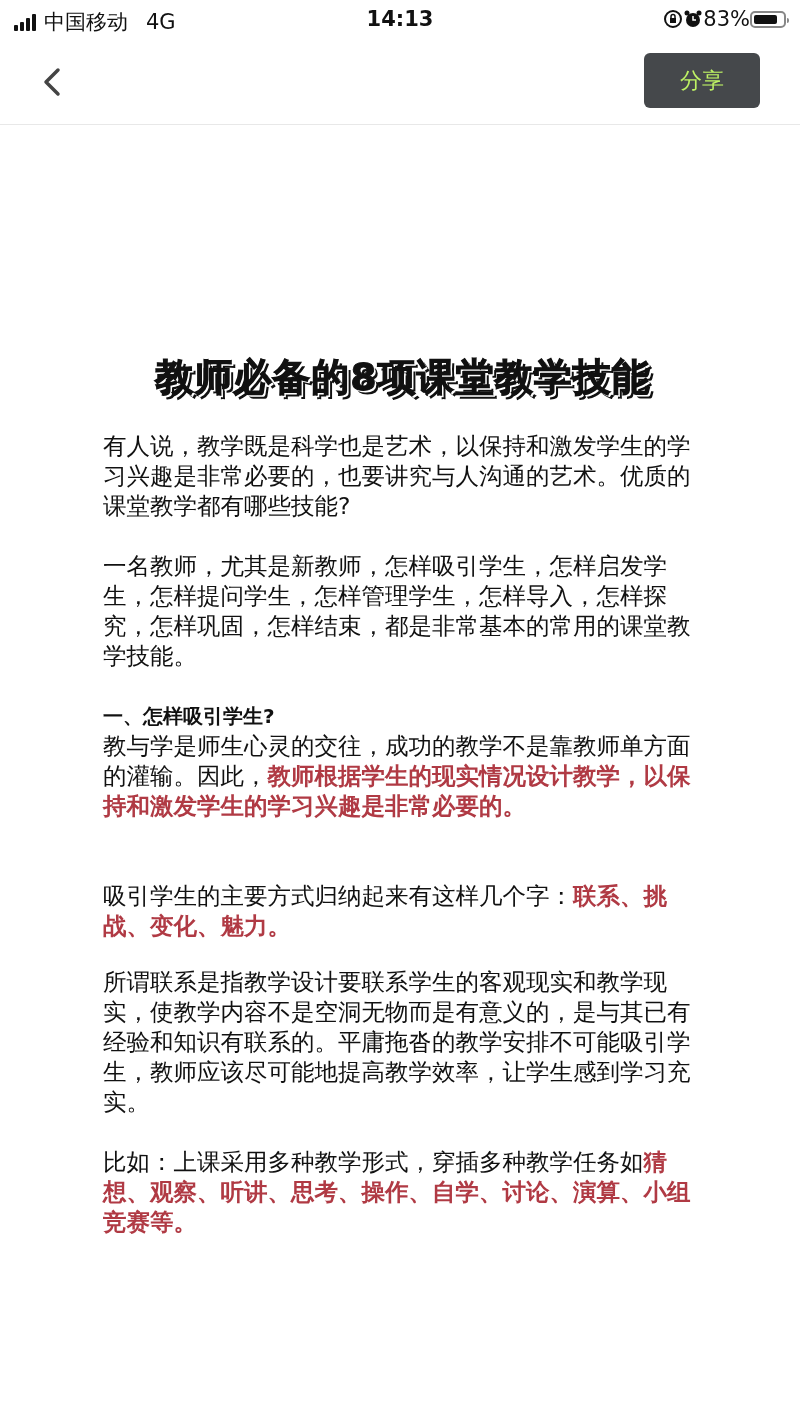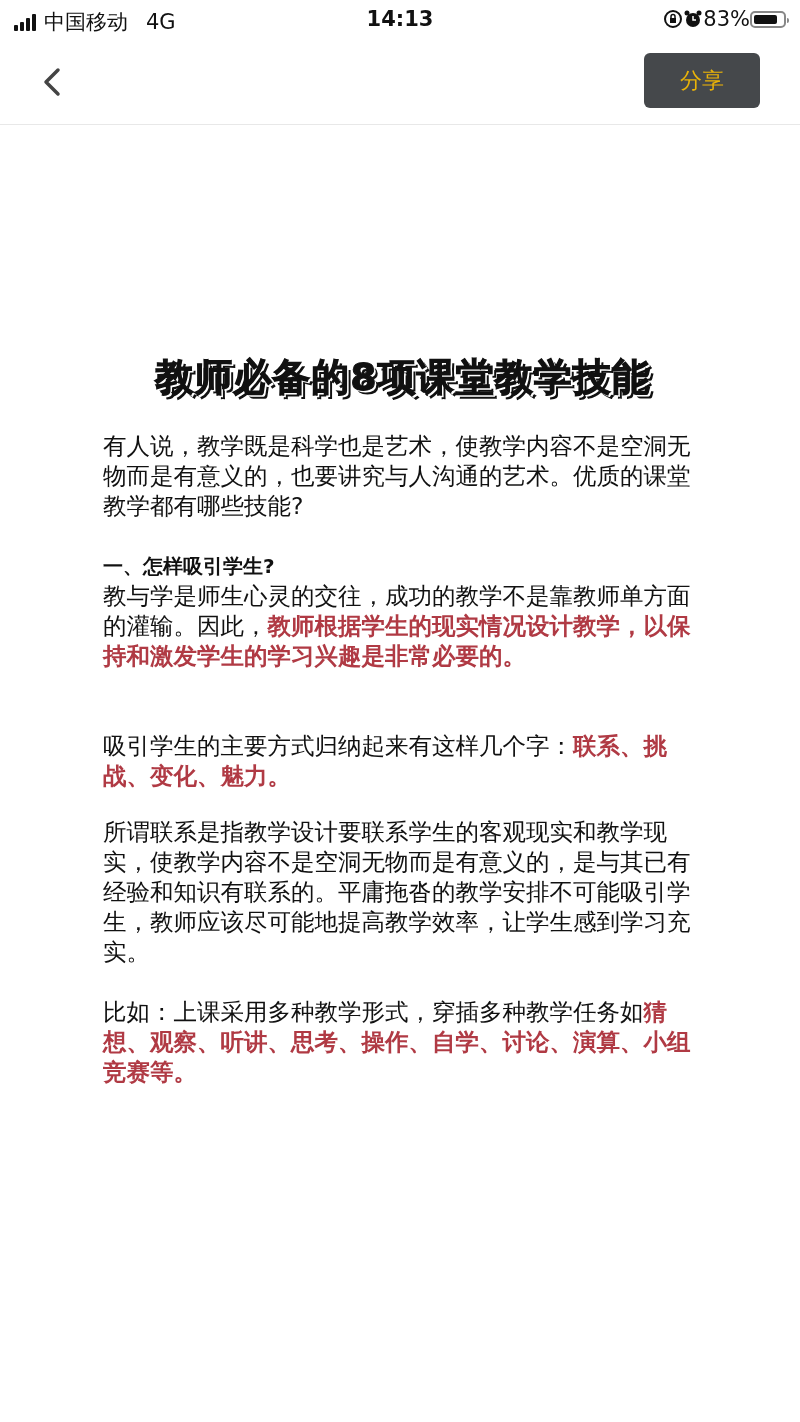--- a/index.html
+++ b/index.html
@@ -8,21 +8,21 @@
   .sb-left{position:absolute;left:14px;top:8px;display:flex;align-items:center;gap:8px;}
   .signal{display:flex;align-items:flex-end;gap:2px;height:18px;}
   .signal span{display:block;width:4px;background:#111;border-radius:1px;}
   .sb-time{position:absolute;left:0;right:0;top:7px;text-align:center;font-weight:bold;font-size:21px;}
   .sb-right{position:absolute;right:14px;top:7px;display:flex;align-items:center;}
   .battery{width:36px;height:17px;border:2px solid #888;border-radius:5px;padding:2px;box-sizing:border-box;position:relative;}
   .battery .fill{height:100%;background:#111;border-radius:2px;}
   .battery:after{content:"";position:absolute;right:-5px;top:5px;width:2px;height:5px;background:#888;border-radius:0 2px 2px 0;}
   .nav-bar{position:absolute;top:40px;left:0;width:800px;height:84px;border-bottom:1px solid #e8e8e8;}
   .back-btn{position:absolute;left:36px;top:22px;width:36px;height:40px;cursor:pointer;}
-  .share-btn{position:absolute;right:40px;top:13px;width:116px;height:55px;background:#45484b;color:#eab308;border-radius:6px;font-size:22px;display:flex;align-items:center;justify-content:center;cursor:pointer;}
+  .share-btn{position:absolute;right:40px;top:13px;width:116px;height:55px;background:#45484b;color:#bef264;border-radius:6px;font-size:22px;display:flex;align-items:center;justify-content:center;cursor:pointer;}
   .article{position:absolute;top:352px;left:103px;width:600px;}
   .title{text-align:center;font-size:38px;font-weight:bold;color:#111;letter-spacing:1px;margin-left:-100px;width:800px;
     text-shadow:2px 2px 0 #fff,4px 4px 0 #111;-webkit-text-stroke:1px #111;}
   .para{font-size:23.5px;line-height:30px;margin:0;}
   .red{color:#b03a44;font-weight:bold;}
   .heading{font-weight:bold;font-size:20px;line-height:30px;}
 </style>
 </head>
 <body>
 
@@ -62,22 +62,23 @@
     <svg width="36" height="40" viewBox="0 0 36 40">
         <path d="M22 8 L10 20 L22 32" fill="none" stroke="#444" stroke-width="3.5" stroke-linecap="round" stroke-linejoin="round"></path>
       </svg>
   </div>
   <div class="share-btn">分享</div>
 </div>
 
 <div class="article">
   <div class="title">教师必备的8项课堂教学技能</div>
 
-  <p class="para" style="margin-top:28px">有人说，教学既是科学也是艺术，使教学内容不是空洞无物而是有意义的，也要讲究与人沟通的艺术。优质的课堂教学都有哪些技能?</p>
+  <p class="para" style="margin-top:28px">有人说，教学既是科学也是艺术，以保持和激发学生的学习兴趣是非常必要的，也要讲究与人沟通的艺术。优质的课堂教学都有哪些技能?</p>
 
+  <p class="para" style="margin-top:30px">一名教师，尤其是新教师，怎样吸引学生，怎样启发学生，怎样提问学生，怎样管理学生，怎样导入，怎样探究，怎样巩固，怎样结束，都是非常基本的常用的课堂教学技能。</p>
 
   <div class="heading" style="margin-top:30px">一、怎样吸引学生?</div>
   <p class="para"><span>教与学是师生心灵的交往，成功的教学不是靠教师单方面的灌输。因此，</span><span class="red">教师根据学生的现实情况设计教学，以保持和激发学生的学习兴趣是非常必要的。</span></p>
 
   <p class="para" style="margin-top:60px"><span>吸引学生的主要方式归纳起来有这样几个字：</span><span class="red">联系、挑战、变化、魅力。</span></p>
 
   <p class="para" style="margin-top:26px">所谓联系是指教学设计要联系学生的客观现实和教学现实，使教学内容不是空洞无物而是有意义的，是与其已有经验和知识有联系的。平庸拖沓的教学安排不可能吸引学生，教师应该尽可能地提高教学效率，让学生感到学习充实。</p>
 
   <p class="para" style="margin-top:30px"><span>比如：上课采用多种教学形式，穿插多种教学任务如</span><span class="red">猜想、观察、听讲、思考、操作、自学、讨论、演算、小组竞赛等。</span></p>
 

